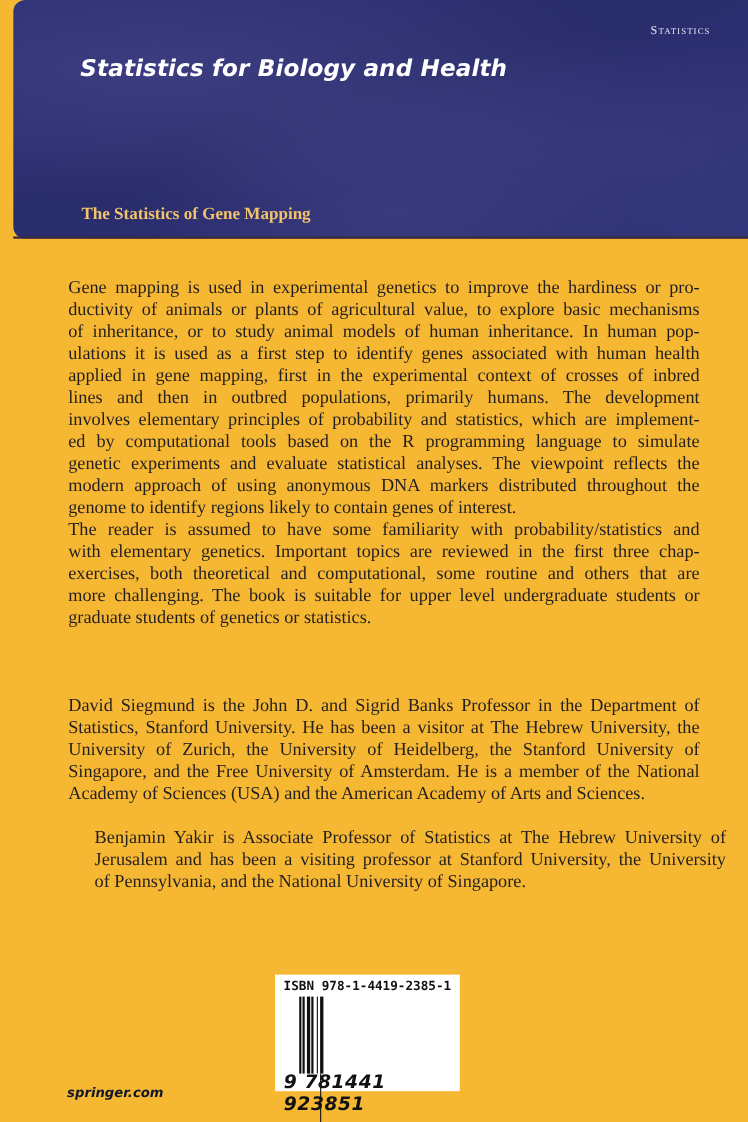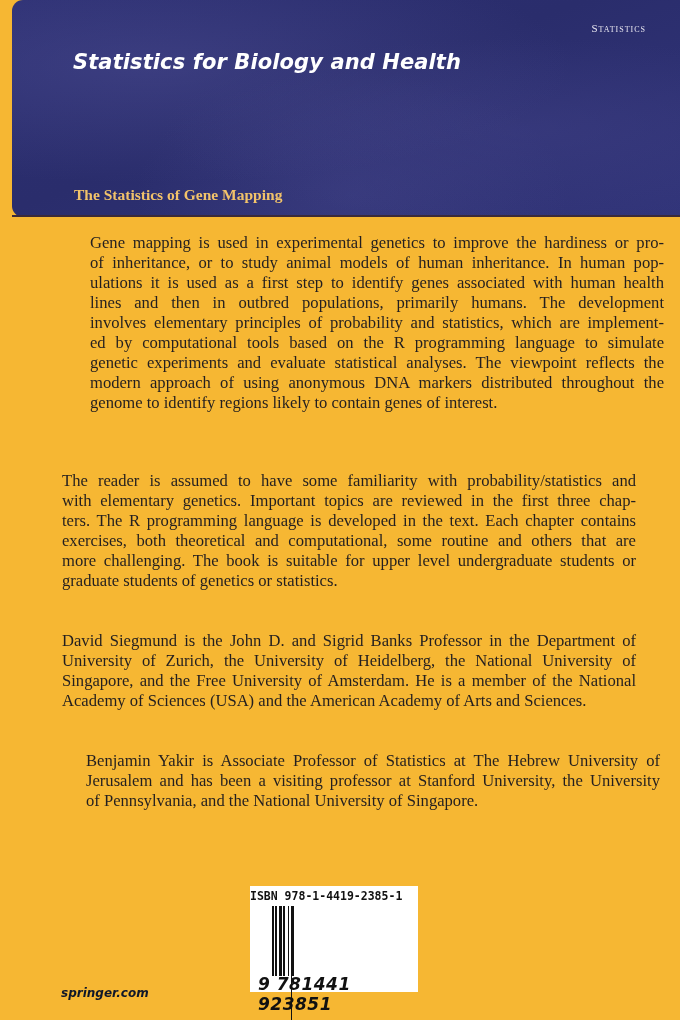--- a/index.html
+++ b/index.html
@@ -26,29 +26,29 @@
   }
   .authors {
     position:absolute; left:62px; top:156px; color:#f2c36a; font-weight:bold; font-size:15.5px;
   }
   .book-title {
     position:absolute; left:62px; top:186px; color:#f2c36a; font-weight:bold; font-size:15.5px;
   }
   .body-text { position:absolute; left:62px; width:574px; color:#231f20; font-size:16.6px; line-height:20px; }
   .line { display:block; text-align:justify; text-align-last:justify; white-space:nowrap; height:20px; }
   .line.last { text-align-last:left; }
-  .p1 { top:233px;margin-left:28px; }
+  .p1 { top:251px; }
   .p2 { top:471px; }
   .p3 { top:631px; }
   .p4 { top:751px;margin-left:24px; }
   .barcode-box {
     position:absolute; left:250px; top:886px; width:168px; height:106px; background:#ffffff;
   }
   .isbn-text {
-    position:absolute; left:0; right:0; top:3px; 
+    position:absolute; left:0; right:0; top:3px; text-align:center;
     font-family:"DejaVu Sans Mono", monospace; font-size:11.5px; font-weight:bold; color:#111;
   }
   .bars { position:absolute; left:22px; top:20px; width:127px; height:70px; display:flex; }
   .bars i { display:block; height:100%; background:#111; }
   .bars b { display:block; height:100%; }
   .digits {
     position:absolute; left:8px; top:88px; font-family:"DejaVu Sans", sans-serif; font-size:17px;
     font-weight:bold; color:#111; letter-spacing:0.5px;
   }
   .site {
@@ -62,42 +62,44 @@
 
 
 <div class="header">
   <div class="series-tag">Statistics</div>
   <div class="series-title">Statistics for Biology and Health</div>
   <div class="book-title">The Statistics of Gene Mapping</div>
 </div>
 
 <div class="body-text p1">
   <span class="line">Gene mapping is used in experimental genetics to improve the hardiness or pro-</span>
+  <span class="line">ductivity of animals or plants of agricultural value, to explore basic mechanisms</span>
   <span class="line">of inheritance, or to study animal models of human inheritance. In human pop-</span>
   <span class="line">ulations it is used as a first step to identify genes associated with human health</span>
+  <span class="line">applied in gene mapping, first in the experimental context of crosses of inbred</span>
   <span class="line">lines and then in outbred populations, primarily humans. The development</span>
   <span class="line">involves elementary principles of probability and statistics, which are implement-</span>
   <span class="line">ed by computational tools based on the R programming language to simulate</span>
   <span class="line">genetic experiments and evaluate statistical analyses. The viewpoint reflects the</span>
   <span class="line">modern approach of using anonymous DNA markers distributed throughout the</span>
   <span class="line last">genome to identify regions likely to contain genes of interest.</span>
 </div>
 
 <div class="body-text p2">
   <span class="line">The reader is assumed to have some familiarity with probability/statistics and</span>
   <span class="line">with elementary genetics. Important topics are reviewed in the first three chap-</span>
-  <span class="line">ters. The R programming language is developed in the text. Each chapter contains</span>
   <span class="line">exercises, both theoretical and computational, some routine and others that are</span>
   <span class="line">more challenging. The book is suitable for upper level undergraduate students or</span>
   <span class="line last">graduate students of genetics or statistics.</span>
 </div>
 
 <div class="body-text p3">
   <span class="line">David Siegmund is the John D. and Sigrid Banks Professor in the Department of</span>
-  <span class="line">University of Zurich, the University of Heidelberg, the National University of</span>
+  <span class="line">Statistics, Stanford University. He has been a visitor at The Hebrew University, the</span>
+  <span class="line">University of Zurich, the University of Heidelberg, the Stanford University of</span>
   <span class="line">Singapore, and the Free University of Amsterdam. He is a member of the National</span>
   <span class="line last">Academy of Sciences (USA) and the American Academy of Arts and Sciences.</span>
 </div>
 
 <div class="body-text p4">
   <span class="line">Benjamin Yakir is Associate Professor of Statistics at The Hebrew University of</span>
   <span class="line">Jerusalem and has been a visiting professor at Stanford University, the University</span>
   <span class="line last">of Pennsylvania, and the National University of Singapore.</span>
 </div>
 

